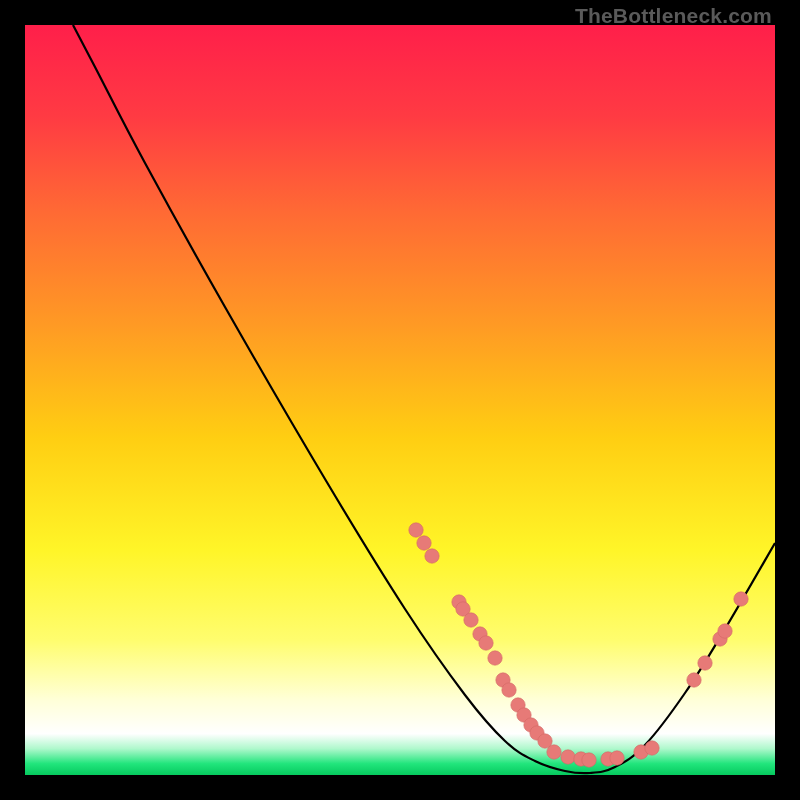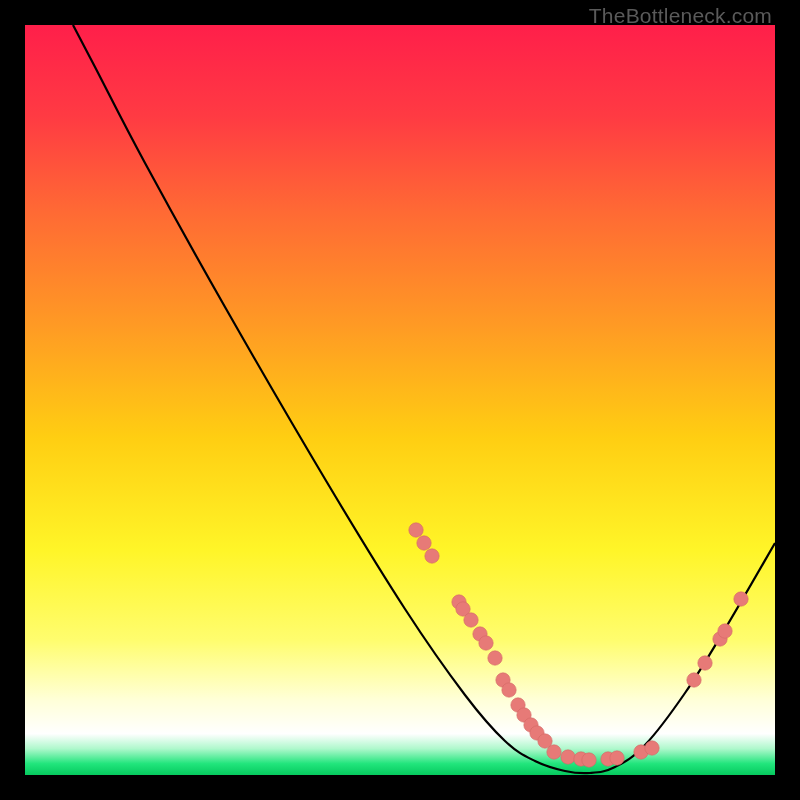--- a/index.html
+++ b/index.html
@@ -17,21 +17,21 @@
     width: 750px;
     height: 750px;
   }
   .watermark {
     position: absolute;
     top: 4px;
     right: 28px;
     color: #5a5a5a;
     font-family: Arial, Helvetica, sans-serif;
     font-size: 21px;
-    font-weight: 400;
+    font-weight: 700;
     letter-spacing: 0.2px;
   }
   svg {
     display: block;
   }
 </style>
 </head>
 <body>
 
 <div class="watermark">TheBottleneck.com</div>

